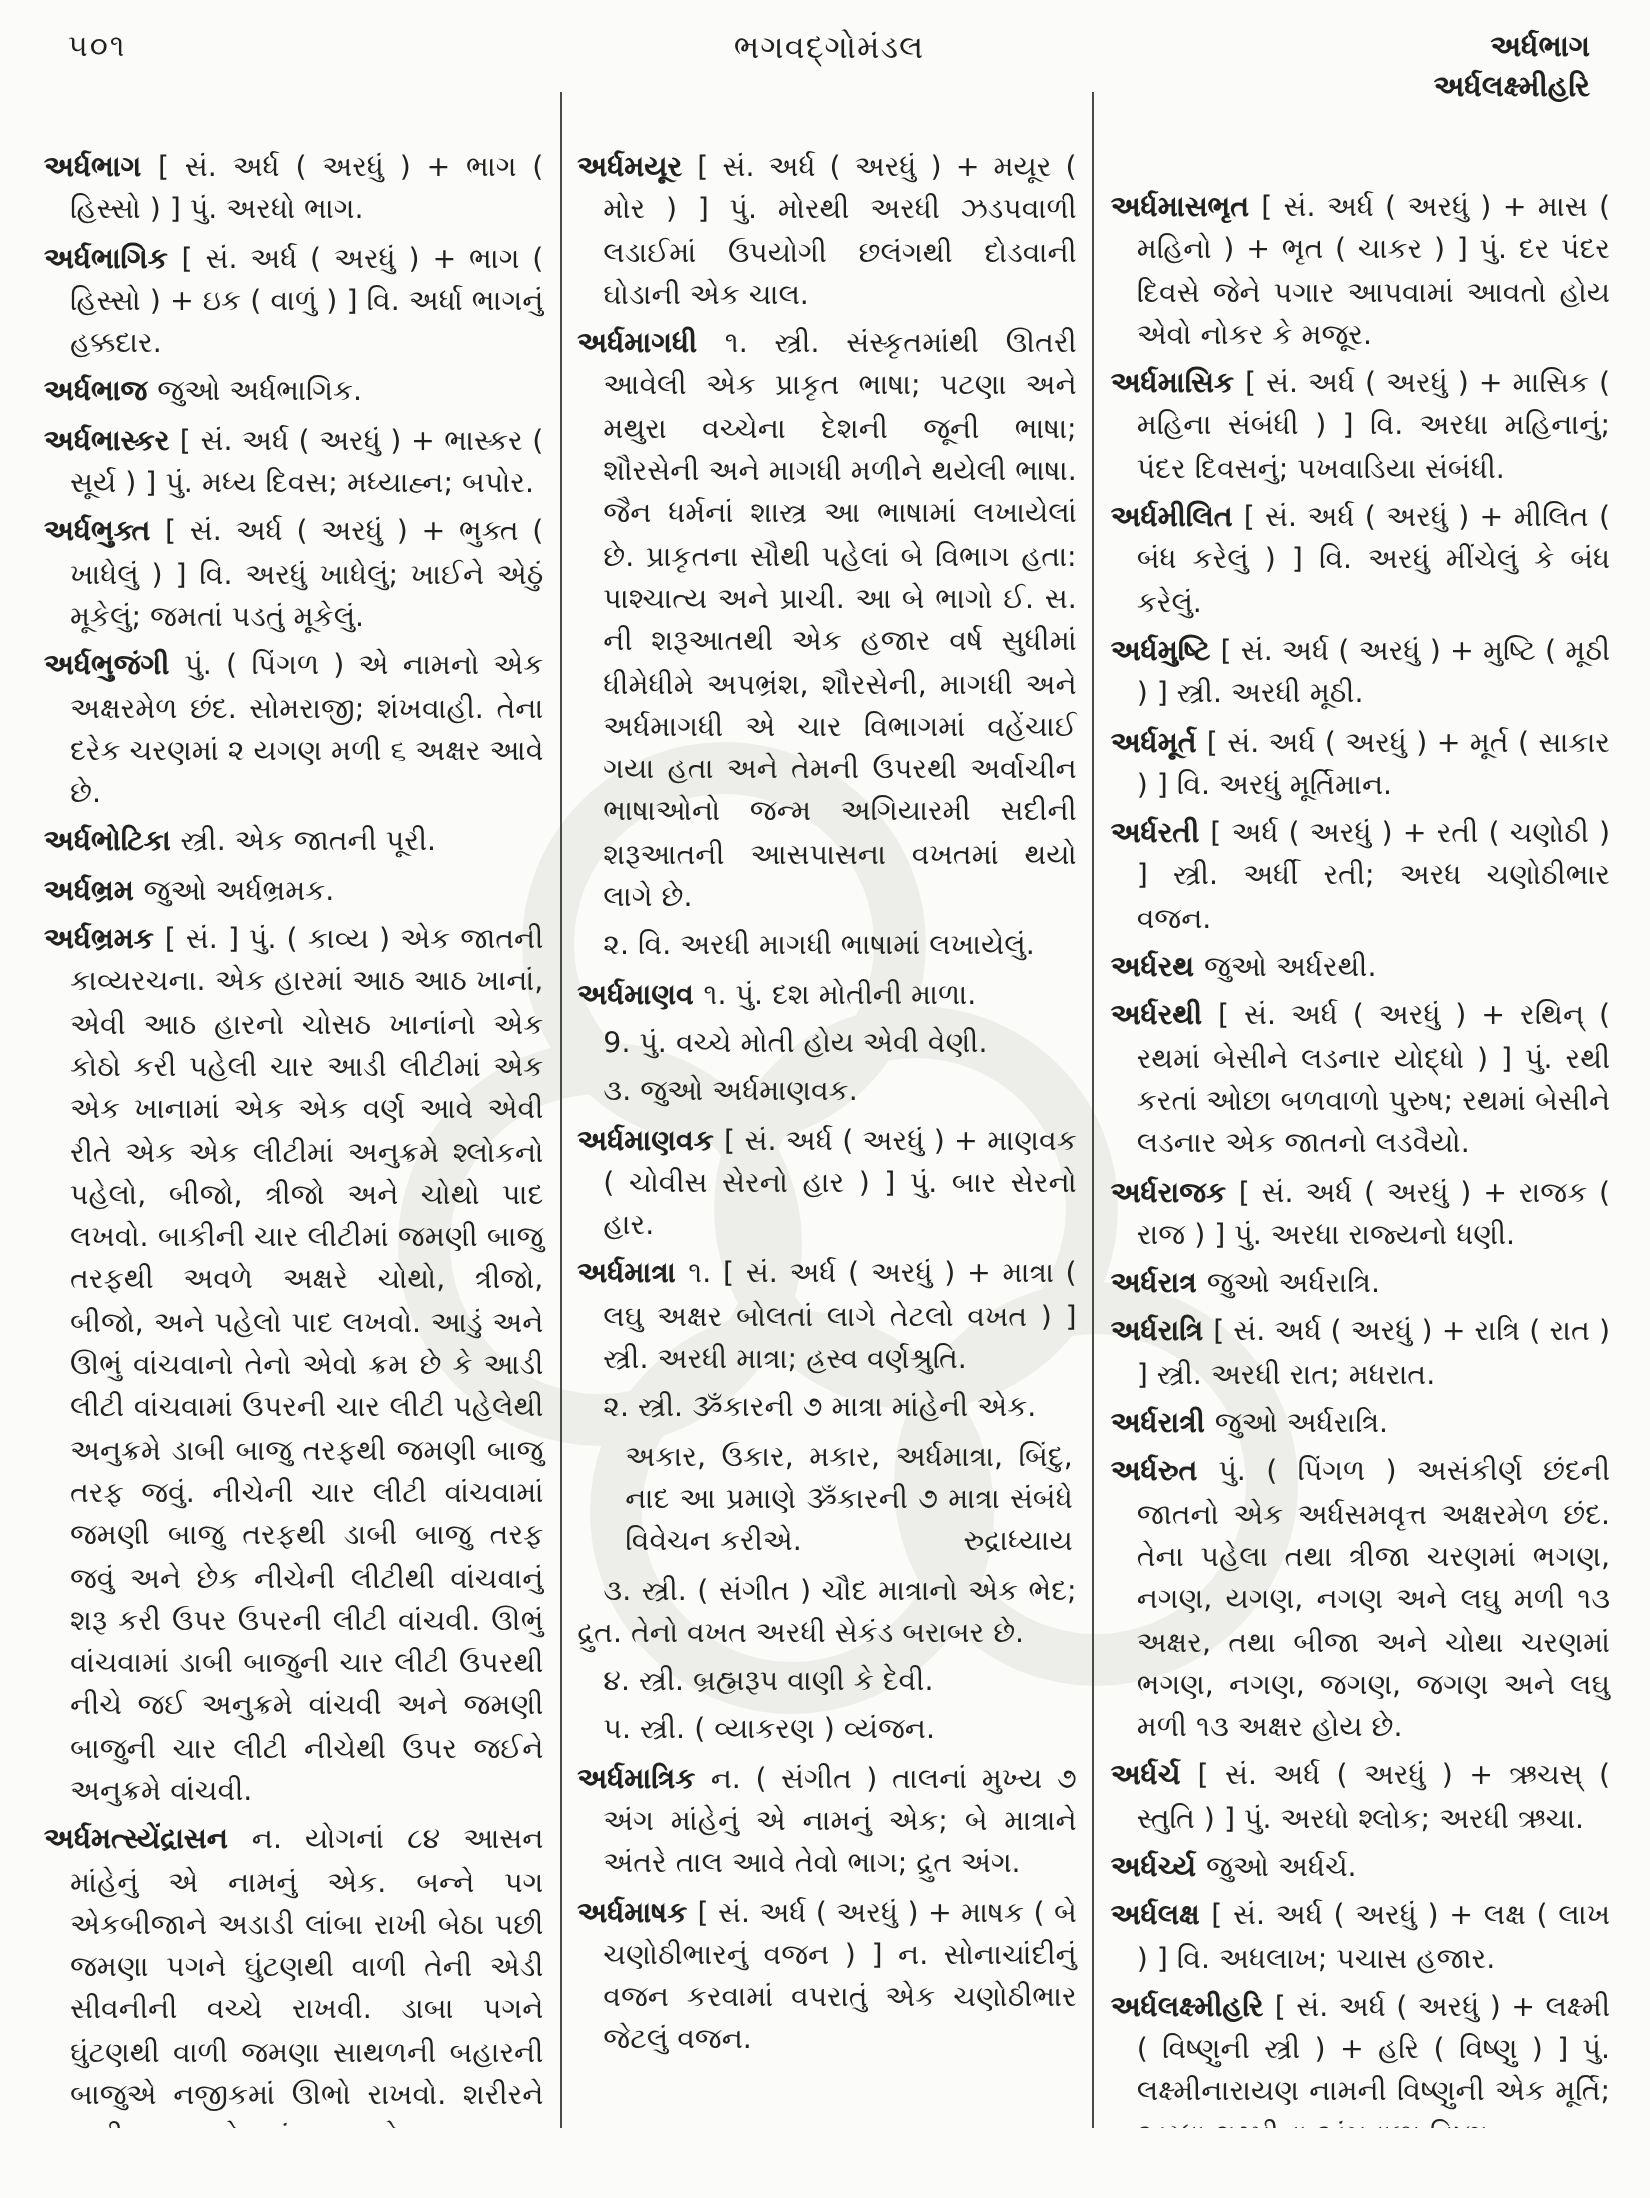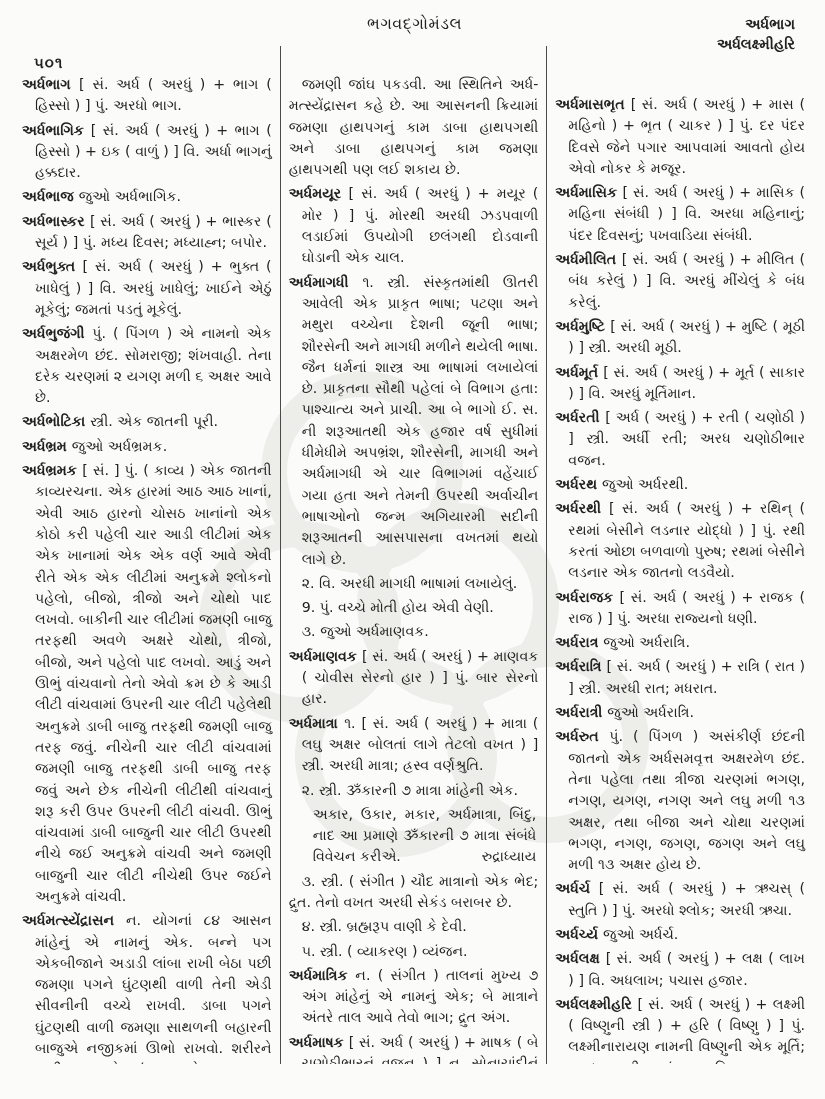--- a/index.html
+++ b/index.html
@@ -24,23 +24,22 @@
     position: relative;
     z-index: 1;
     display: flex;
     align-items: flex-start;
     padding: 14px 30px 0 34px;
     height: 40px;
   }
   .page-number {
     flex: 1;
     font-size: 15px;
-    font-weight: bold;
+    font-weight: normal;
     letter-spacing: 1px;
-    margin-top: 40px;
   }
   .book-title {
     flex: 2;
     text-align: center;
     font-size: 16px;
     font-weight: normal;
     letter-spacing: 0.5px;
   }
   .guide-words {
     flex: 1;
@@ -112,24 +111,24 @@
         <p class="para entry"><b class="headword">અર્ધભાસ્કર </b>[ સં. અર્ધ ( અરધું ) + ભાસ્કર ( સૂર્ય ) ] પું. મધ્ય દિવસ; મધ્યાહ્ન; બપોર.</p>
         <p class="para entry"><b class="headword">અર્ધભુક્ત </b>[ સં. અર્ધ ( અરધું ) + ભુક્ત ( ખાધેલું ) ] વિ. અરધું ખાધેલું; ખાઈને એઠું મૂકેલું; જમતાં પડતું મૂકેલું.</p>
         <p class="para entry"><b class="headword">અર્ધભુજંગી </b>પું. ( પિંગળ ) એ નામનો એક અક્ષરમેળ છંદ. સોમરાજી; શંખવાહી. તેના દરેક ચરણમાં ૨ યગણ મળી ૬ અક્ષર આવે છે.</p>
         <p class="para entry"><b class="headword">અર્ધભોટિકા </b>સ્ત્રી. એક જાતની પૂરી.</p>
         <p class="para entry"><b class="headword">અર્ધભ્રમ </b>જુઓ અર્ધભ્રમક.</p>
         <p class="para entry"><b class="headword">અર્ધભ્રમક </b>[ સં. ] પું. ( કાવ્ય ) એક જાતની કાવ્યરચના. એક હારમાં આઠ આઠ ખાનાં, એવી આઠ હારનો ચોસઠ ખાનાંનો એક કોઠો કરી પહેલી ચાર આડી લીટીમાં એક એક ખાનામાં એક એક વર્ણ આવે એવી રીતે એક એક લીટીમાં અનુક્રમે શ્લોકનો પહેલો, બીજો, ત્રીજો અને ચોથો પાદ લખવો. બાકીની ચાર લીટીમાં જમણી બાજુ તરફથી અવળે અક્ષરે ચોથો, ત્રીજો, બીજો, અને પહેલો પાદ લખવો. આડું અને ઊભું વાંચવાનો તેનો એવો ક્રમ છે કે આડી લીટી વાંચવામાં ઉપરની ચાર લીટી પહેલેથી અનુક્રમે ડાબી બાજુ તરફથી જમણી બાજુ તરફ જવું. નીચેની ચાર લીટી વાંચવામાં જમણી બાજુ તરફથી ડાબી બાજુ તરફ જવું અને છેક નીચેની લીટીથી વાંચવાનું શરૂ કરી ઉપર ઉપરની લીટી વાંચવી. ઊભું વાંચવામાં ડાબી બાજુની ચાર લીટી ઉપરથી નીચે જઈ અનુક્રમે વાંચવી અને જમણી બાજુની ચાર લીટી નીચેથી ઉપર જઈને અનુક્રમે વાંચવી.</p>
         <p class="para entry"><b class="headword">અર્ધમત્સ્યેંદ્રાસન </b>ન. યોગનાં ૮૪ આસન માંહેનું એ નામનું એક. બન્ને પગ એકબીજાને અડાડી લાંબા રાખી બેઠા પછી જમણા પગને ઘુંટણથી વાળી તેની એડી સીવનીની વચ્ચે રાખવી. ડાબા પગને ઘુંટણથી વાળી જમણા સાથળની બહારની બાજુએ નજીકમાં ઊભો રાખવો. શરીરને ડાબી તરફ ફેરવવું. જમણો હાથ ડાબા ગોઠણની બહારથી લઈ તે વડે ડાબો પગ પકડવો. પછી શરીરને ડાબી તરફ વધુ ફેરવવું તથા દાઢી ડાબા ખભા પર આવે ત્યાંસુધી માથાને પણ ડાબી તરફ ફેરવવું. પછી ડાબો હાથ પછવાડેથી લઈ તે વડે</p>
       </div>
     <div class="divider"></div>
     <div class="col col-2">
-        <p class="para cont">જમણી જાંઘ પકડવી. આ સ્થિતિને અર્ધ-મત્સ્યેંદ્રાસન કહે છે. આ આસનની ક્રિયામાં જમણા હાથપગનું કામ ડાબા હાથપગથી અને ડાબા હાથપગનું કામ જમણા હાથપગથી પણ લઈ શકાય છે.</p>
         <p class="para entry"><b class="headword">અર્ધમયૂર </b>[ સં. અર્ધ ( અરધું ) + મયૂર ( મોર ) ] પું. મોરથી અરધી ઝડપવાળી લડાઈમાં ઉપયોગી છલંગથી દોડવાની ઘોડાની એક ચાલ.</p>
         <p class="para entry"><b class="headword">અર્ધમાગધી </b>૧. સ્ત્રી. સંસ્કૃતમાંથી ઊતરી આવેલી એક પ્રાકૃત ભાષા; પટણા અને મથુરા વચ્ચેના દેશની જૂની ભાષા; શૌરસેની અને માગધી મળીને થયેલી ભાષા. જૈન ધર્મનાં શાસ્ત્ર આ ભાષામાં લખાયેલાં છે. પ્રાકૃતના સૌથી પહેલાં બે વિભાગ હતા: પાશ્ચાત્ય અને પ્રાચી. આ બે ભાગો ઈ. સ. ની શરૂઆતથી એક હજાર વર્ષ સુધીમાં ધીમેધીમે અપભ્રંશ, શૌરસેની, માગધી અને અર્ધમાગધી એ ચાર વિભાગમાં વહેંચાઈ ગયા હતા અને તેમની ઉપરથી અર્વાચીન ભાષાઓનો જન્મ અગિયારમી સદીની શરૂઆતની આસપાસના વખતમાં થયો લાગે છે.</p>
         <p class="para sense">૨. વિ. અરધી માગધી ભાષામાં લખાયેલું.</p>
+        <p class="para entry"><b class="headword">અર્ધમાણવ </b>૧. પું. દશ મોતીની માળા.</p>
         <p class="para sense">9. પું. વચ્ચે મોતી હોય એવી વેણી.</p>
         <p class="para sense">૩. જુઓ અર્ધમાણવક.</p>
         <p class="para entry"><b class="headword">અર્ધમાણવક </b>[ સં. અર્ધ ( અરધું ) + માણવક ( ચોવીસ સેરનો હાર ) ] પું. બાર સેરનો હાર.</p>
         <p class="para entry"><b class="headword">અર્ધમાત્રા </b>૧. [ સં. અર્ધ ( અરધું ) + માત્રા ( લઘુ અક્ષર બોલતાં લાગે તેટલો વખત ) ] સ્ત્રી. અરધી માત્રા; હ્રસ્વ વર્ણશ્રુતિ.</p>
         <p class="para sense">૨. સ્ત્રી. ૐકારની ૭ માત્રા માંહેની એક.</p>
         <p class="para quote">અકાર, ઉકાર, મકાર, અર્ધમાત્રા, બિંદુ, નાદ આ પ્રમાણે ૐકારની ૭ માત્રા સંબંધે વિવેચન કરીએ.<span class="cite">રુદ્રાધ્યાય</span></p>
         <p class="para sense">૩. સ્ત્રી. ( સંગીત ) ચૌદ માત્રાનો એક ભેદ; દ્રુત. તેનો વખત અરધી સેકંડ બરાબર છે.</p>
         <p class="para sense">૪. સ્ત્રી. બ્રહ્મરૂપ વાણી કે દેવી.</p>
         <p class="para sense">૫. સ્ત્રી. ( વ્યાકરણ ) વ્યંજન.</p>
         <p class="para entry"><b class="headword">અર્ધમાત્રિક </b>ન. ( સંગીત ) તાલનાં મુખ્ય ૭ અંગ માંહેનું એ નામનું એક; બે માત્રાને અંતરે તાલ આવે તેવો ભાગ; દ્રુત અંગ.</p>

